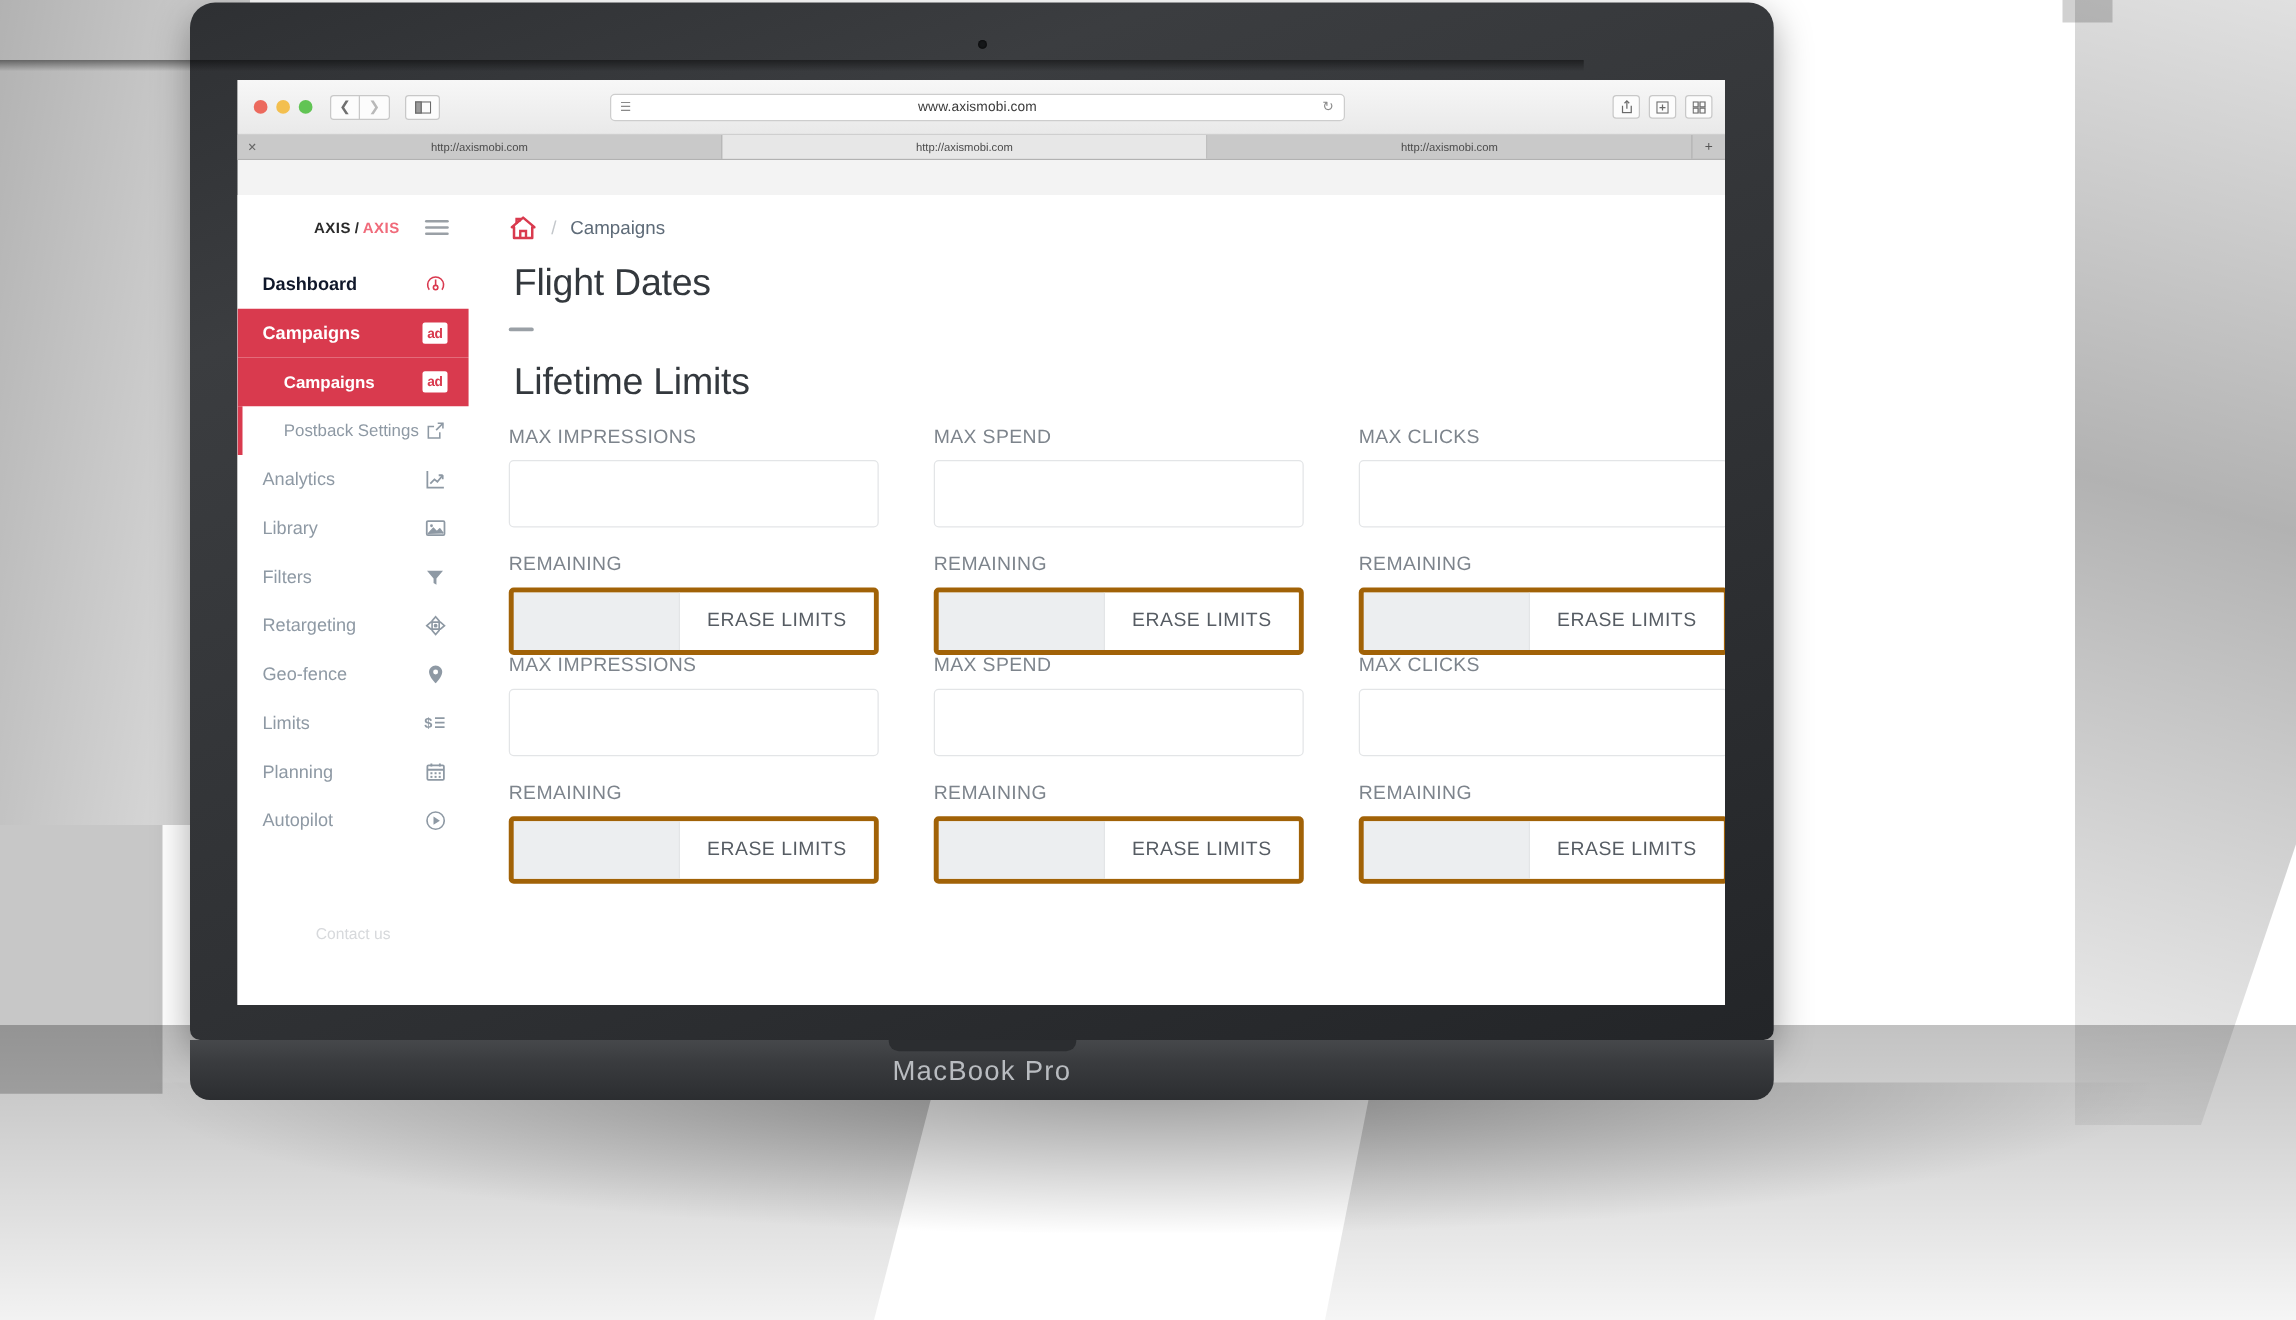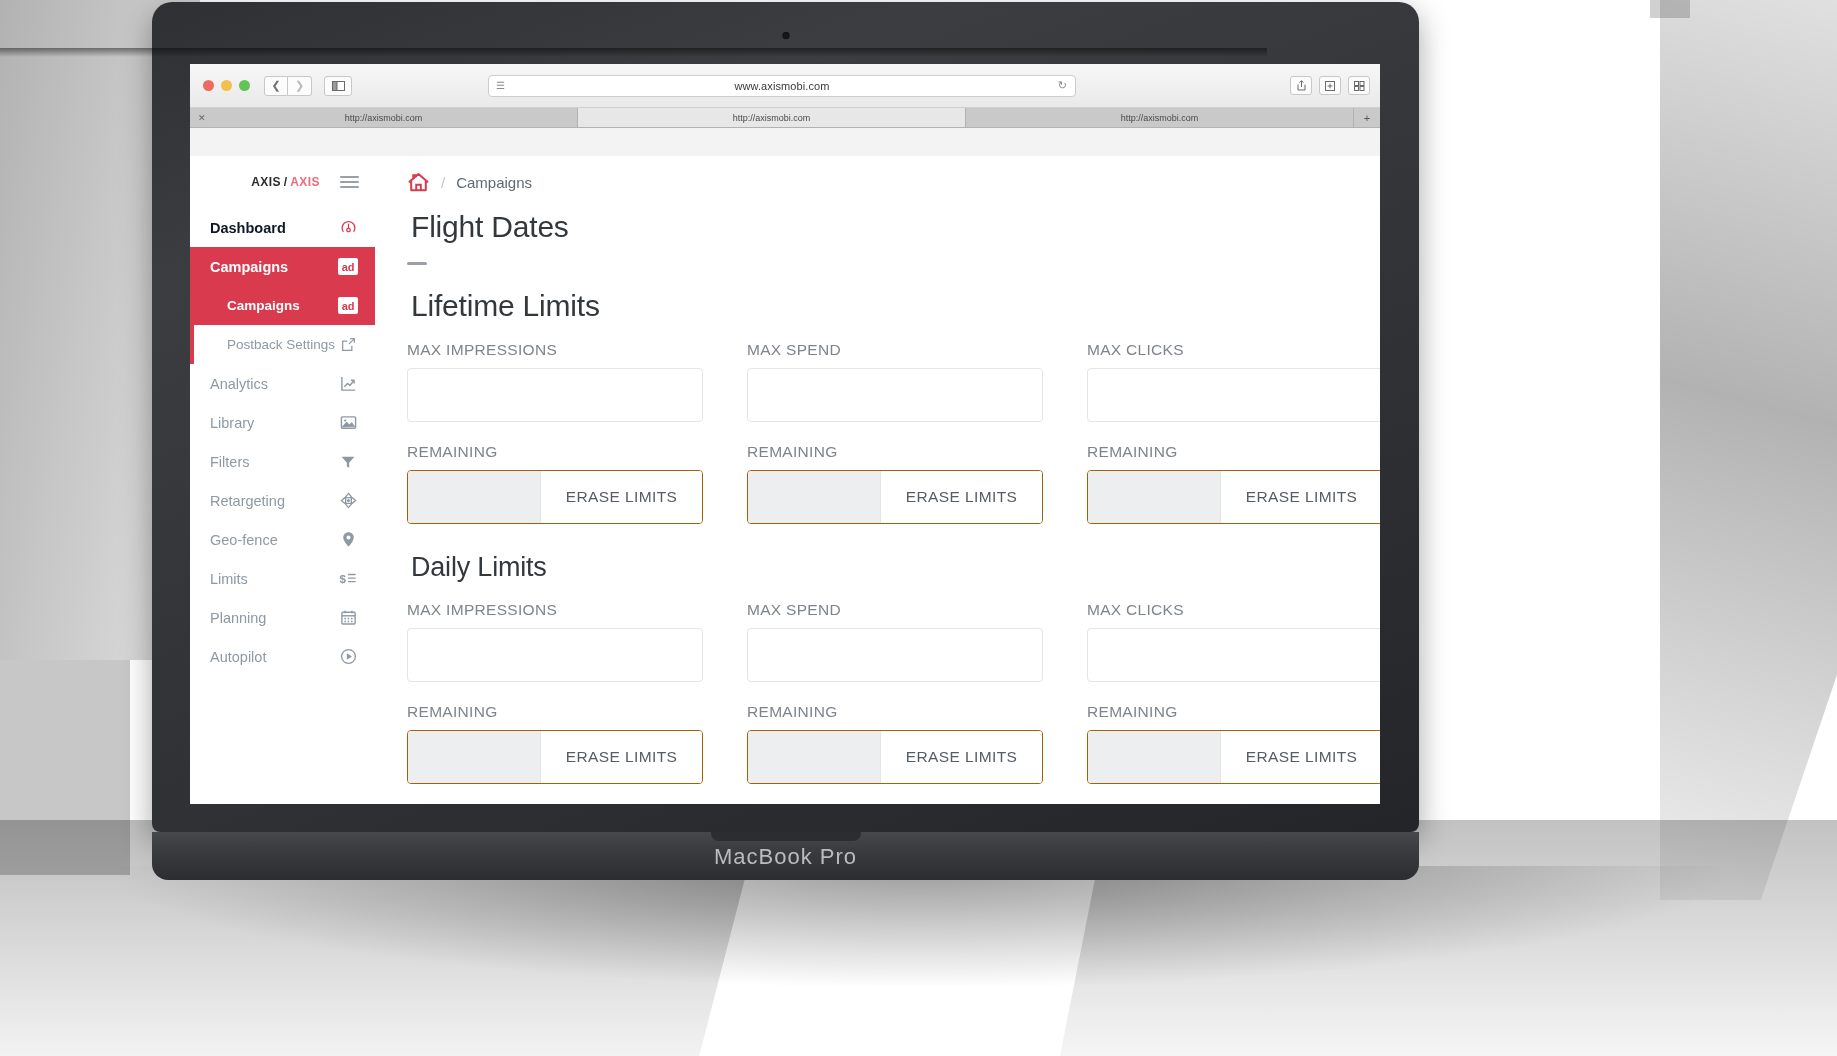--- a/index.html
+++ b/index.html
@@ -232,21 +232,21 @@
   .text-input {
     width: 296px; height: 54px; border: 1px solid #e3e5e7; border-radius: 4px;
     background: #fff; outline: none; font-size: 16px; color: #444;
     padding: 0 14px; font-family: "Liberation Sans", sans-serif;
   }
   .remaining-label {
     font-size: 15.5px; color: #7d848c; letter-spacing: .3px;
     margin: 21px 0 9px 0;
   }
   .remaining-row {
-    width: 296px; height: 54px; display: flex; border: 1px solid #a16207;
+    width: 296px; height: 54px; display: flex; border: 4px solid #a16207;
     border-radius: 4px; overflow: hidden; background: #fff;
   }
   .remaining-val {
     width: 133px; flex: 0 0 133px; background: #eceef0; border-right: 1px solid #e3e5e7;
   }
   .erase-btn {
     flex: 1; display: flex; align-items: center; justify-content: center;
     font-size: 15.5px; color: #565c63; letter-spacing: .4px; background: #fff;
     cursor: pointer; border: none; font-family: "Liberation Sans", sans-serif;
   }
@@ -469,20 +469,21 @@
               <span class="ic">
                 <svg width="17" height="17" viewBox="0 0 18 18">
                   <circle cx="9" cy="9" r="7.3" fill="none" stroke="currentColor" stroke-width="1.4"></circle>
                   <path d="M7.2 5.6 L12.6 9 L7.2 12.4 Z" fill="currentColor"></path>
                 </svg>
               </span>
             </div>
 
           </nav>
 
+          <div class="contact-us">Contact us</div>
         </aside>
 
         <main class="main">
 
           <div class="breadcrumb">
             <span class="home-icon">
               <svg width="23" height="23" viewBox="0 0 24 24">
                 <path d="M12 3.2 L2.6 11.2 L4.4 11.2 L4.4 20.2 L19.6 20.2 L19.6 11.2 L21.4 11.2 Z" fill="none" stroke="currentColor" stroke-width="2.1" stroke-linejoin="round"></path>
                 <path d="M9.6 20.2 L9.6 14.4 L14.4 14.4 L14.4 20.2" fill="none" stroke="currentColor" stroke-width="2"></path>
                 <path d="M6.5 8.6 L6.5 4.4 L9.2 4.4 L9.2 6.4" fill="none" stroke="currentColor" stroke-width="2"></path>
@@ -527,21 +528,20 @@
               <div class="field-label">MAX CLICKS</div>
               <input class="text-input" type="text" value="" style="">
               <div class="remaining-label">REMAINING</div>
               <div class="remaining-row">
                 <div class="remaining-val"></div>
                 <button class="erase-btn">ERASE LIMITS</button>
               </div>
             </div>
           </div>
 
-          <h2 class="section-title sub2">Daily Limits</h2>
 
           <div class="fields-grid">
             <div class="field-col">
               <div class="field-label">MAX IMPRESSIONS</div>
               <input class="text-input" type="text" value="" style="">
               <div class="remaining-label">REMAINING</div>
               <div class="remaining-row">
                 <div class="remaining-val"></div>
                 <button class="erase-btn">ERASE LIMITS</button>
               </div>

